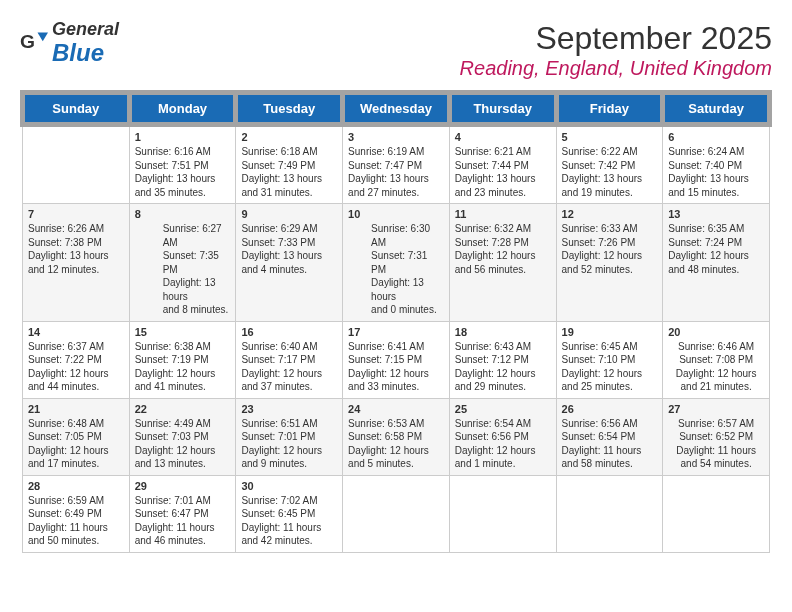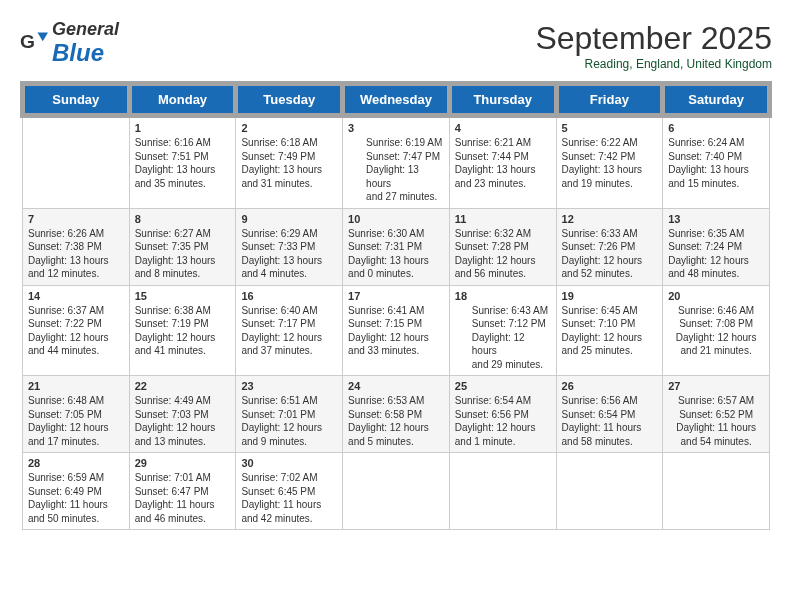--- a/index.html
+++ b/index.html
@@ -43,22 +43,23 @@
     }
     .title-block {
       text-align: right;
     }
     .month-title {
       font-size: 32px;
       color: #333;
       font-weight: normal;
     }
     .location {
-      font-size: 12px;
-      color: #14532d;
+      font-size: 20px;
+      color: #be185d;
+      font-style: italic;
     }
     table {
       width: 100%;
       border-collapse: collapse;
     }
     th {
       background-color: #1a6bb5;
       color: #fff;
       font-size: 13px;
       font-weight: bold;
@@ -141,21 +142,21 @@
         </td>
         <td>
           <span class="day-num">2</span>
           <div class="day-info" style="white-space: pre-line;">Sunrise: 6:18 AM
 Sunset: 7:49 PM
 Daylight: 13 hours
 and 31 minutes.</div>
         </td>
         <td>
           <span class="day-num">3</span>
-          <div class="day-info" style="white-space: pre-line; margin-left: 18px;">Sunrise: 6:19 AM
+          <div class="day-info" style="white-space: pre-line;">Sunrise: 6:19 AM
 Sunset: 7:47 PM
 Daylight: 13 hours
 and 27 minutes.</div>
         </td>
         <td>
           <span class="day-num">4</span>
           <div class="day-info" style="white-space: pre-line;">Sunrise: 6:21 AM
 Sunset: 7:44 PM
 Daylight: 13 hours
 and 23 minutes.</div>
@@ -178,35 +179,35 @@
       <tr>
         <td>
           <span class="day-num">7</span>
           <div class="day-info" style="white-space: pre-line;">Sunrise: 6:26 AM
 Sunset: 7:38 PM
 Daylight: 13 hours
 and 12 minutes.</div>
         </td>
         <td>
           <span class="day-num">8</span>
-          <div class="day-info" style="white-space: pre-line;">Sunrise: 6:27 AM
+          <div class="day-info" style="white-space: pre-line; margin-left: 28px;">Sunrise: 6:27 AM
 Sunset: 7:35 PM
 Daylight: 13 hours
 and 8 minutes.</div>
         </td>
         <td>
           <span class="day-num">9</span>
           <div class="day-info" style="white-space: pre-line;">Sunrise: 6:29 AM
 Sunset: 7:33 PM
 Daylight: 13 hours
 and 4 minutes.</div>
         </td>
         <td>
           <span class="day-num">10</span>
-          <div class="day-info" style="white-space: pre-line;">Sunrise: 6:30 AM
+          <div class="day-info" style="white-space: pre-line; margin-left: 23px;">Sunrise: 6:30 AM
 Sunset: 7:31 PM
 Daylight: 13 hours
 and 0 minutes.</div>
         </td>
         <td>
           <span class="day-num">11</span>
           <div class="day-info" style="white-space: pre-line;">Sunrise: 6:32 AM
 Sunset: 7:28 PM
 Daylight: 12 hours
 and 56 minutes.</div>
@@ -250,21 +251,21 @@
         </td>
         <td>
           <span class="day-num">17</span>
           <div class="day-info" style="white-space: pre-line;">Sunrise: 6:41 AM
 Sunset: 7:15 PM
 Daylight: 12 hours
 and 33 minutes.</div>
         </td>
         <td>
           <span class="day-num">18</span>
-          <div class="day-info" style="white-space: pre-line; margin-left: 17px;">Sunrise: 6:43 AM
+          <div class="day-info" style="white-space: pre-line;">Sunrise: 6:43 AM
 Sunset: 7:12 PM
 Daylight: 12 hours
 and 29 minutes.</div>
         </td>
         <td>
           <span class="day-num">19</span>
           <div class="day-info" style="white-space: pre-line;">Sunrise: 6:45 AM
 Sunset: 7:10 PM
 Daylight: 12 hours
 and 25 minutes.</div>

